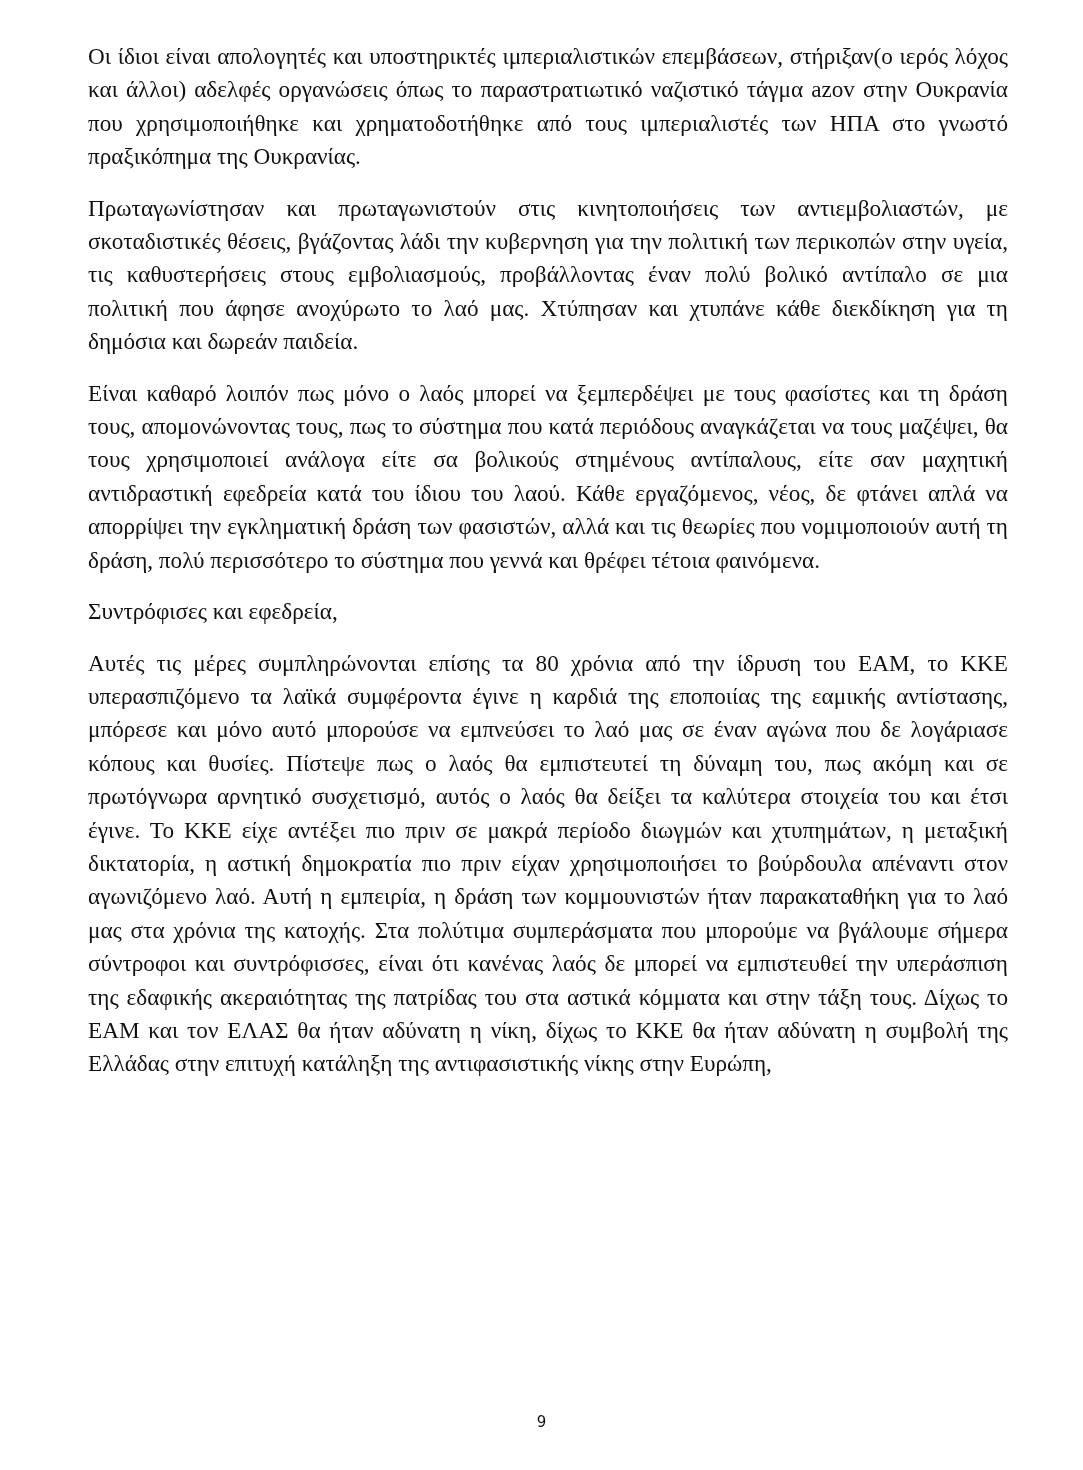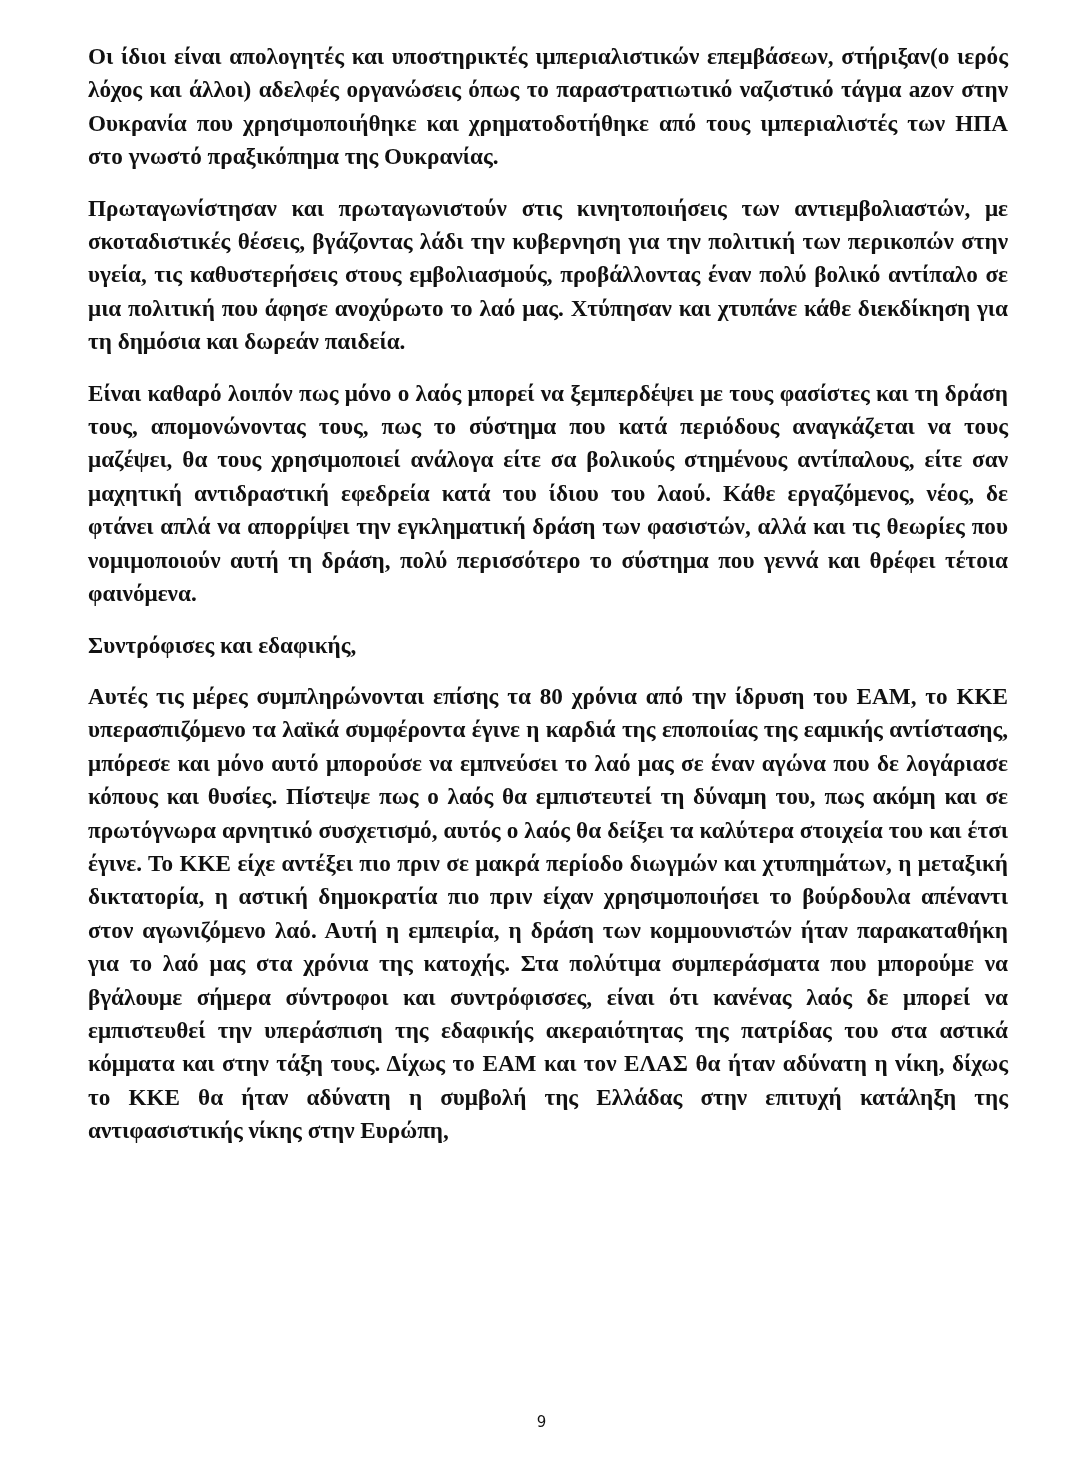--- a/index.html
+++ b/index.html
@@ -11,37 +11,36 @@
     width: 920px;
     font-family: "Liberation Serif", "DejaVu Serif", serif;
     font-size: 23.2px;
     line-height: 33.4px;
     color: #111111;
   }
   .para {
     margin: 0 0 18px 0;
     text-align: justify;
     text-align-last: left;
-    font-weight: bold;
   }
   .page-number {
     position: absolute;
     left: 0;
     width: 1083px;
     top: 1413px;
     text-align: center;
     font-family: "DejaVu Sans", sans-serif;
     font-size: 15px;
     color: #111111;
   }
 </style>
 </head>
 <body>
 
 <div class="page">
   <p class="para">Οι ίδιοι είναι απολογητές και υποστηρικτές ιμπεριαλιστικών επεμβάσεων, στήριξαν(ο ιερός λόχος και άλλοι) αδελφές οργανώσεις όπως το παραστρατιωτικό  ναζιστικό τάγμα azov στην Ουκρανία που χρησιμοποιήθηκε και χρηματοδοτήθηκε από τους ιμπεριαλιστές των ΗΠΑ στο γνωστό πραξικόπημα της Ουκρανίας.</p>
   <p class="para">Πρωταγωνίστησαν και πρωταγωνιστούν στις κινητοποιήσεις των αντιεμβολιαστών, με σκοταδιστικές θέσεις, βγάζοντας λάδι την κυβερνηση για την πολιτική των περικοπών στην υγεία, τις καθυστερήσεις στους εμβολιασμούς, προβάλλοντας έναν πολύ βολικό  αντίπαλο σε μια πολιτική που άφησε ανοχύρωτο το λαό μας. Χτύπησαν και χτυπάνε κάθε διεκδίκηση για τη δημόσια και δωρεάν παιδεία.</p>
   <p class="para">Είναι καθαρό λοιπόν πως μόνο ο λαός μπορεί να ξεμπερδέψει με τους φασίστες και τη δράση τους, απομονώνοντας τους, πως το σύστημα που κατά περιόδους αναγκάζεται να τους μαζέψει, θα τους χρησιμοποιεί ανάλογα είτε σα βολικούς στημένους αντίπαλους, είτε σαν μαχητική αντιδραστική εφεδρεία κατά του ίδιου του λαού.  Κάθε εργαζόμενος, νέος, δε φτάνει απλά να απορρίψει την εγκληματική δράση των φασιστών, αλλά και τις θεωρίες που νομιμοποιούν αυτή τη δράση, πολύ περισσότερο το σύστημα που γεννά και θρέφει τέτοια φαινόμενα.</p>
-  <p class="para">Συντρόφισες και εδαφικής,</p>
+  <p class="para">Συντρόφισες και εφεδρεία,</p>
   <p class="para">Αυτές τις μέρες συμπληρώνονται επίσης τα 80 χρόνια από την ίδρυση του ΕΑΜ, το ΚΚΕ υπερασπιζόμενο τα λαϊκά συμφέροντα έγινε η καρδιά της εποποιίας της εαμικής αντίστασης, μπόρεσε και μόνο αυτό μπορούσε να εμπνεύσει το λαό μας σε έναν αγώνα που δε λογάριασε κόπους και θυσίες. Πίστεψε πως ο λαός θα εμπιστευτεί τη δύναμη του, πως ακόμη και σε πρωτόγνωρα αρνητικό συσχετισμό, αυτός ο λαός θα δείξει τα καλύτερα στοιχεία του και έτσι έγινε.  Το ΚΚΕ είχε αντέξει πιο πριν σε μακρά περίοδο διωγμών και χτυπημάτων, η μεταξική δικτατορία, η αστική δημοκρατία πιο πριν είχαν χρησιμοποιήσει το βούρδουλα απέναντι στον αγωνιζόμενο λαό. Αυτή η εμπειρία, η δράση των κομμουνιστών ήταν παρακαταθήκη για το λαό μας στα χρόνια της κατοχής. Στα πολύτιμα συμπεράσματα που μπορούμε να βγάλουμε σήμερα σύντροφοι και συντρόφισσες, είναι ότι κανένας λαός δε μπορεί να εμπιστευθεί την υπεράσπιση της εδαφικής ακεραιότητας της πατρίδας του στα αστικά κόμματα και στην τάξη τους. Δίχως το ΕΑΜ και τον ΕΛΑΣ θα ήταν αδύνατη η νίκη, δίχως το ΚΚΕ θα ήταν αδύνατη η συμβολή της Ελλάδας στην επιτυχή κατάληξη της αντιφασιστικής νίκης στην Ευρώπη,</p>
 </div>
 
 <div class="page-number">9</div>
 
 </body></html>

